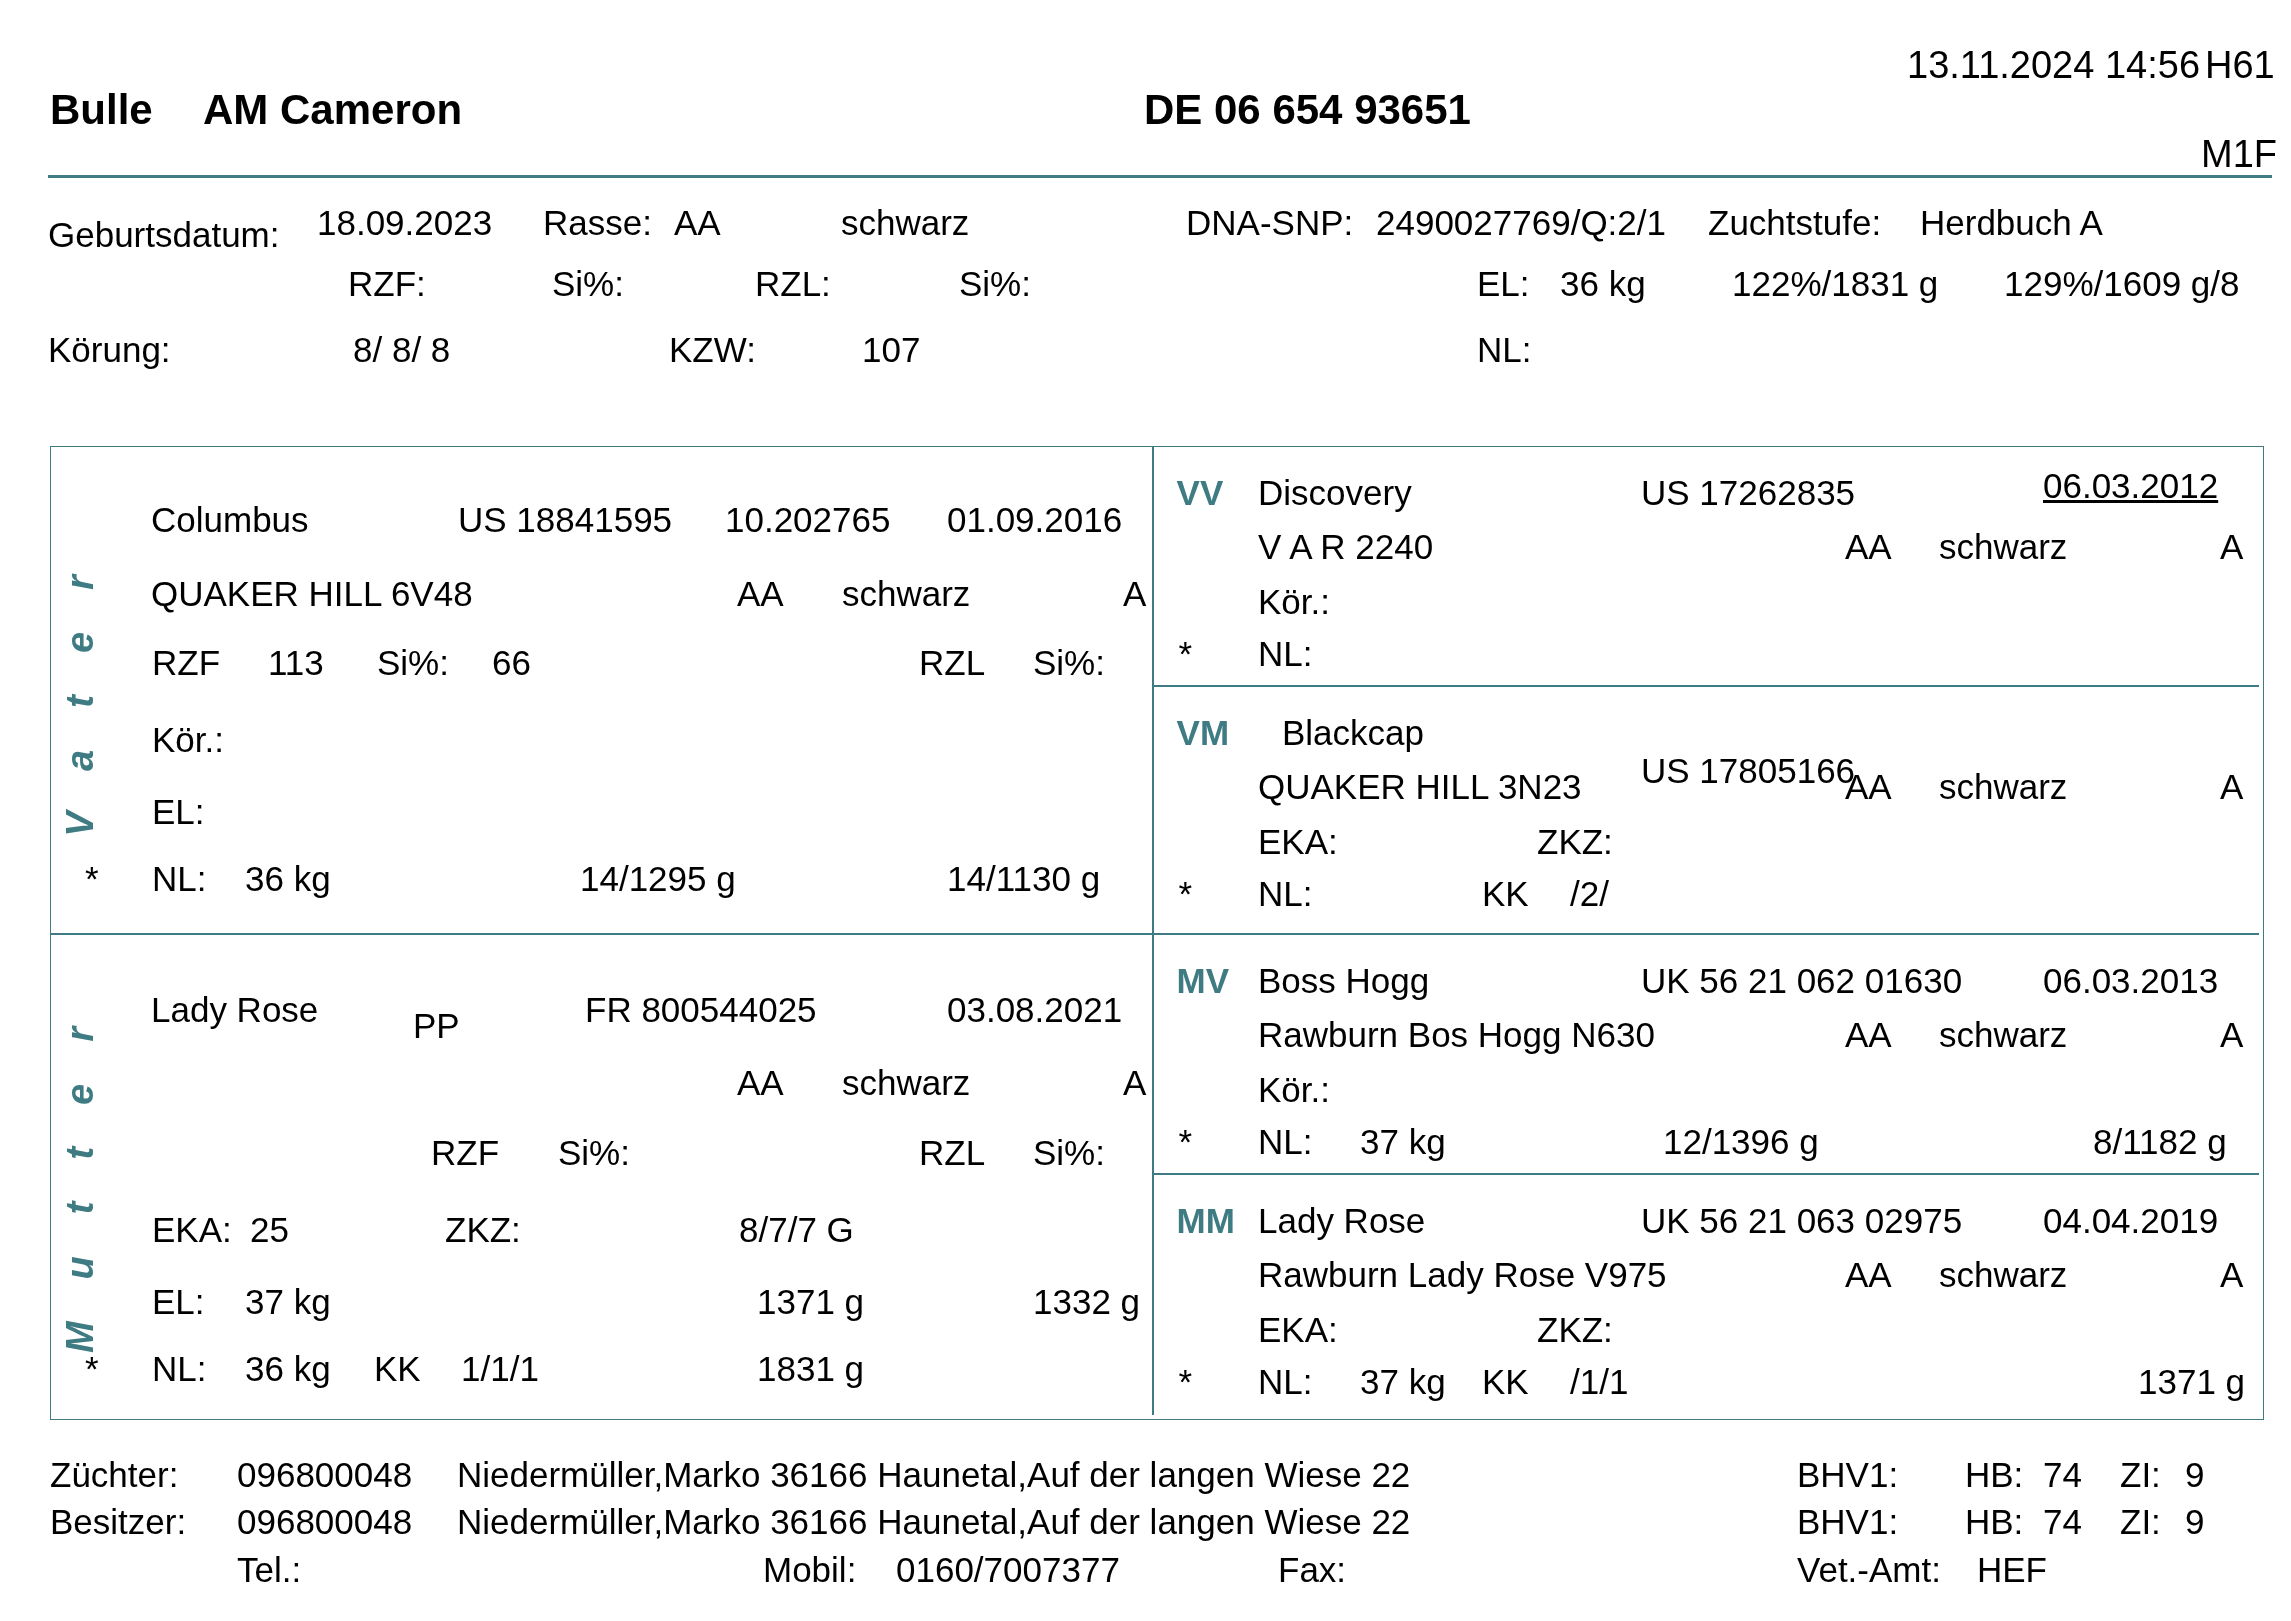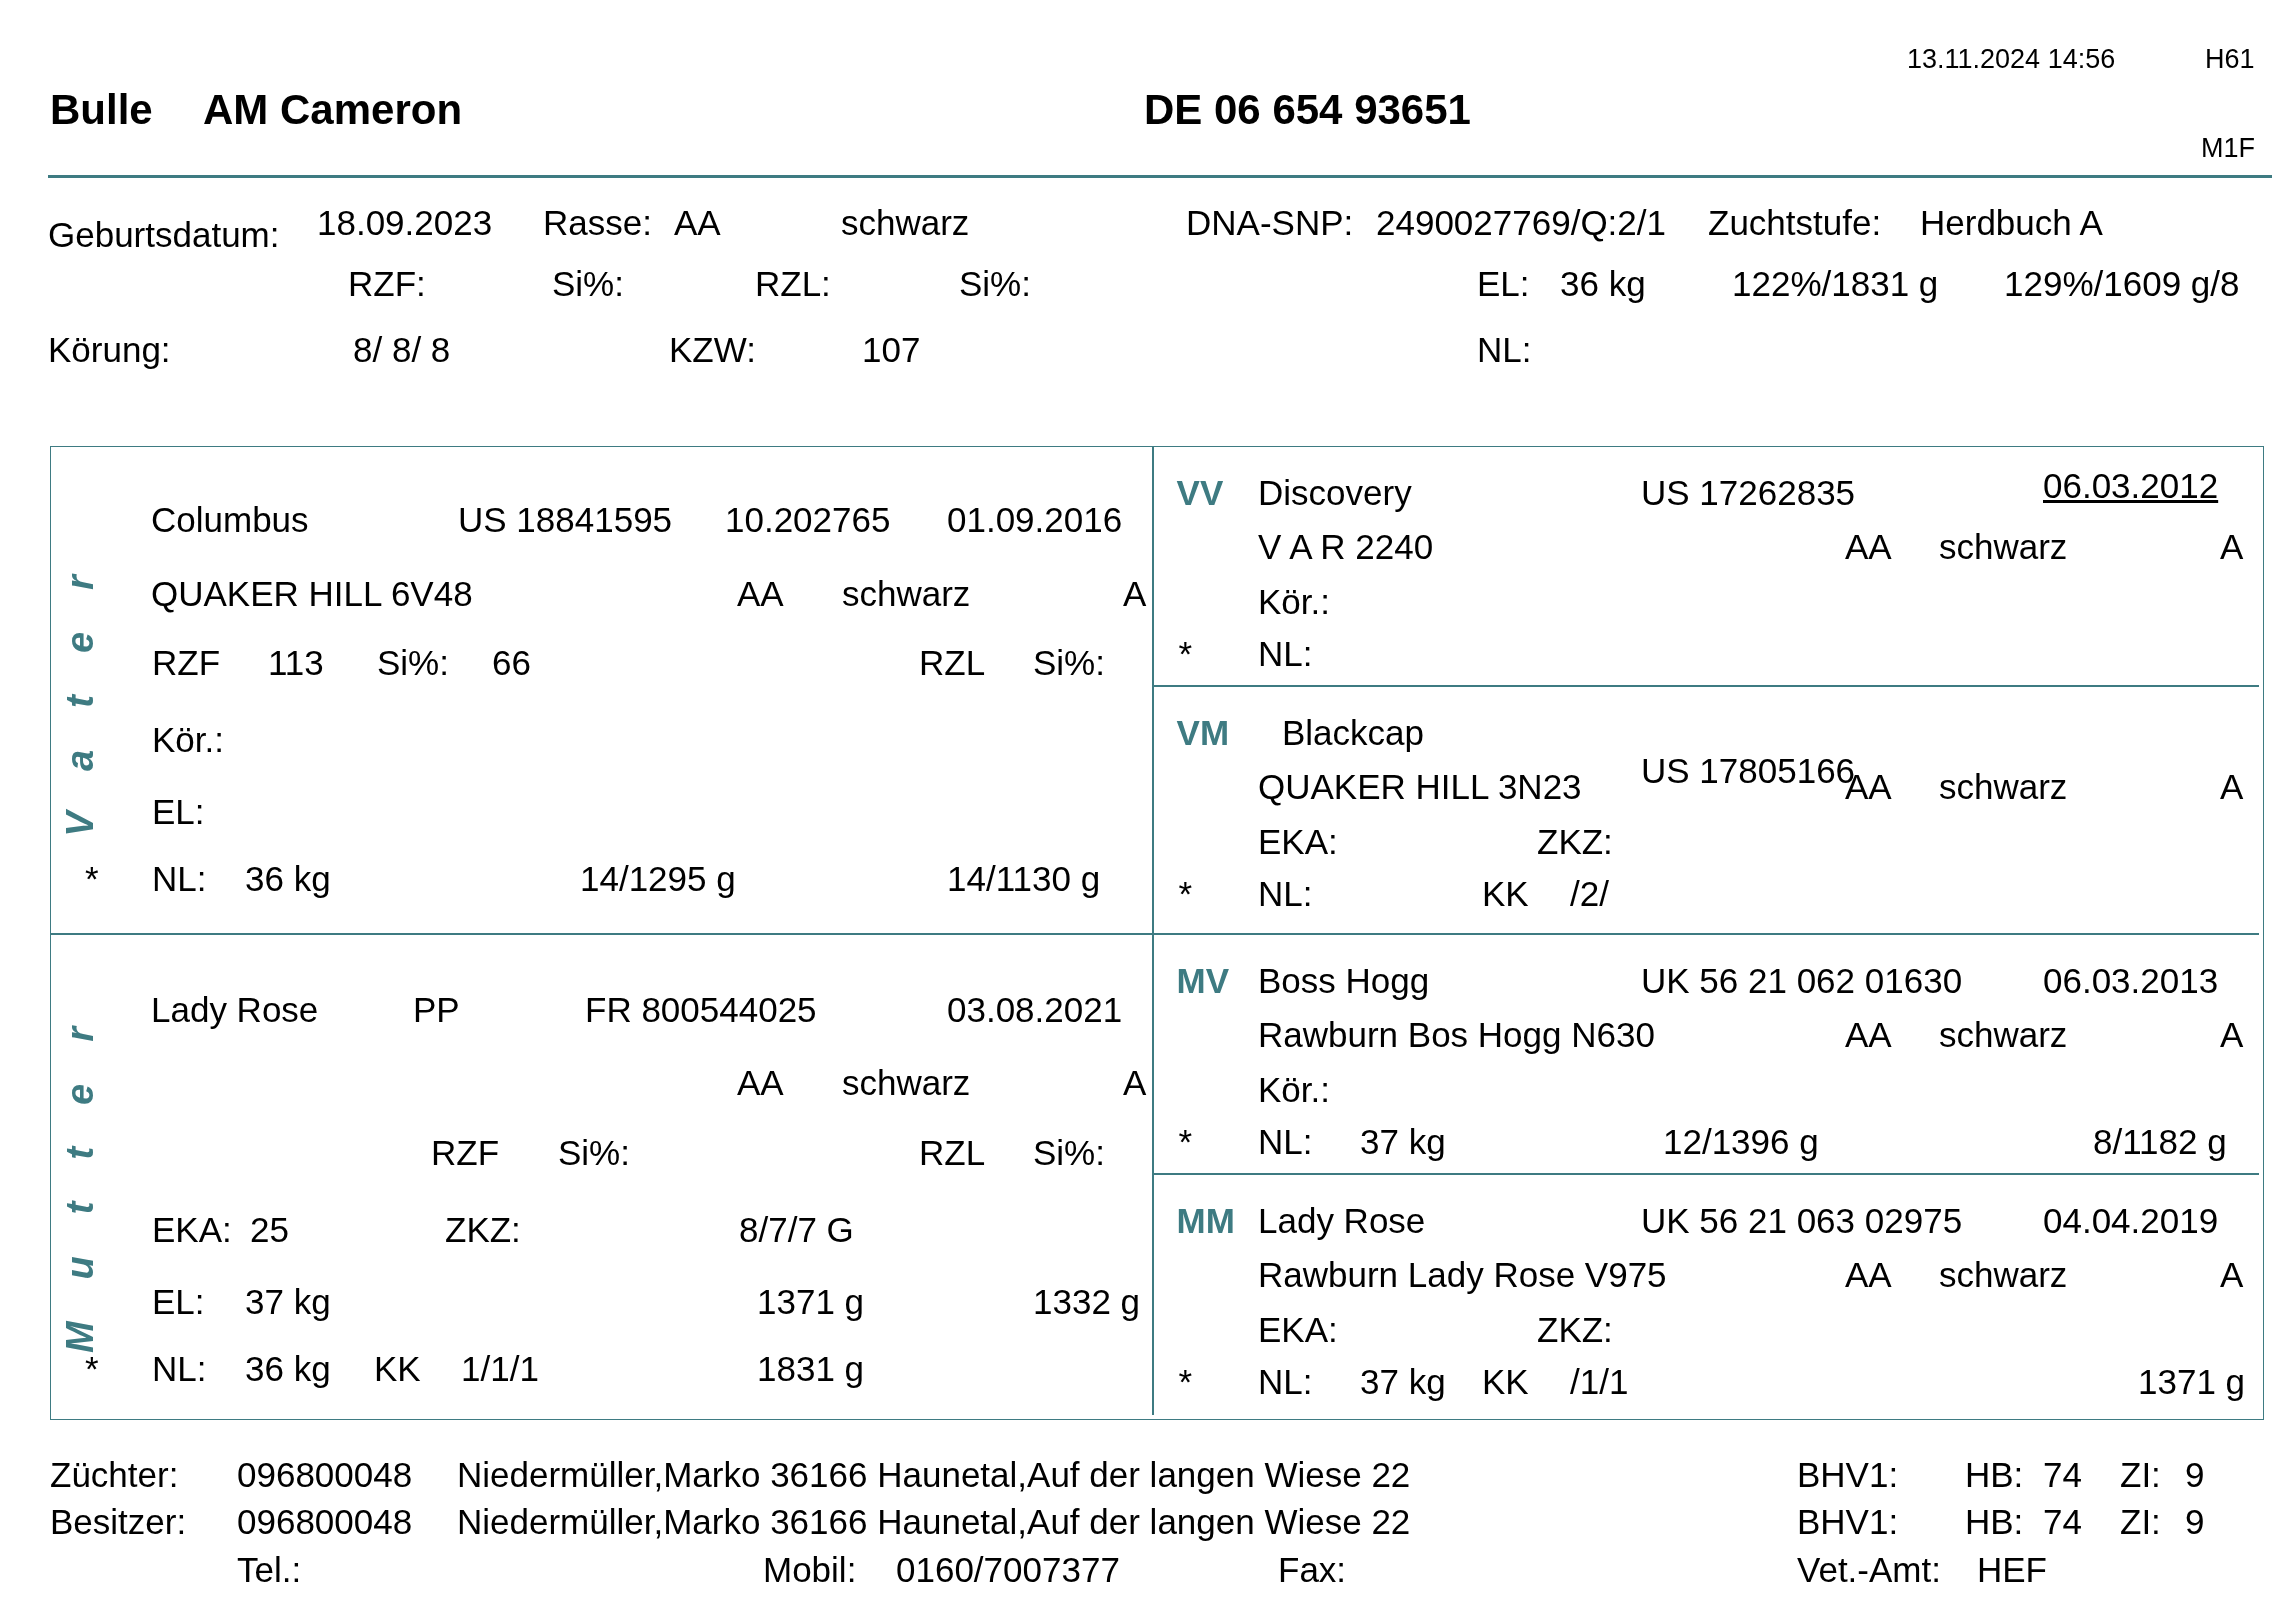--- a/index.html
+++ b/index.html
@@ -3,21 +3,21 @@
 <meta charset="utf-8">
 <style>
   :root { --teal:#3E7B82; }
   html,body { margin:0; padding:0; background:#fff; }
   .page {
     position:relative; width:2291px; height:1622px; overflow:hidden; background:#fff;
     font-family:"Liberation Sans","DejaVu Sans",sans-serif; font-size:35px; color:#000;
   }
   .t { position:absolute; white-space:pre; line-height:1.1; }
   .title { font-size:42px; font-weight:bold; }
-  .small { font-size:27px; }
+  .small { font-size:38px; }
   .rule { position:absolute; background:var(--teal); }
   .grid { position:absolute; left:50px; top:446px; width:2212px; height:972px; border:1.8px solid var(--teal); }
   .gline { position:absolute; background:var(--teal); }
   .pbox { position:absolute; }
   .role {
     position:absolute; width:434px; text-align:center; transform:rotate(-90deg);
     font-style:italic; font-weight:bold; font-size:38px; letter-spacing:42px;
     color:var(--teal); line-height:1;
   }
   .code { font-weight:bold; color:var(--teal); }
@@ -90,21 +90,21 @@
       <span class="t" style="left:34px;top:413px;">*</span>
       <span class="t" style="left:101px;top:413px;">NL:</span>
       <span class="t" style="left:194px;top:413px;">36 kg</span>
       <span class="t" style="left:529px;top:413px;">14/1295 g</span>
       <span class="t" style="left:896px;top:413px;">14/1130 g</span>
     </div>
 
     <div class="pbox" style="left:0;top:488px;width:1101px;height:480px;">
       <div class="role" style="left:-188px;top:215px;">Mutter</div>
       <span class="t" style="left:100px;top:56px;">Lady Rose</span>
-      <span class="t" style="left:362px;top:56px;">PP</span>
+      <span class="t" style="left:362px;top:72px;">PP</span>
       <span class="t" style="left:534px;top:56px;">FR 800544025</span>
       <span class="t" style="left:896px;top:56px;">03.08.2021</span>
       <span class="t" style="left:686px;top:129px;">AA</span>
       <span class="t" style="left:791px;top:129px;">schwarz</span>
       <span class="t" style="left:1072px;top:129px;">A</span>
       <span class="t" style="left:380px;top:199px;">RZF</span>
       <span class="t" style="left:507px;top:199px;">Si%:</span>
       <span class="t" style="left:868px;top:199px;">RZL</span>
       <span class="t" style="left:982px;top:199px;">Si%:</span>
       <span class="t" style="left:101px;top:276px;">EKA:</span>

